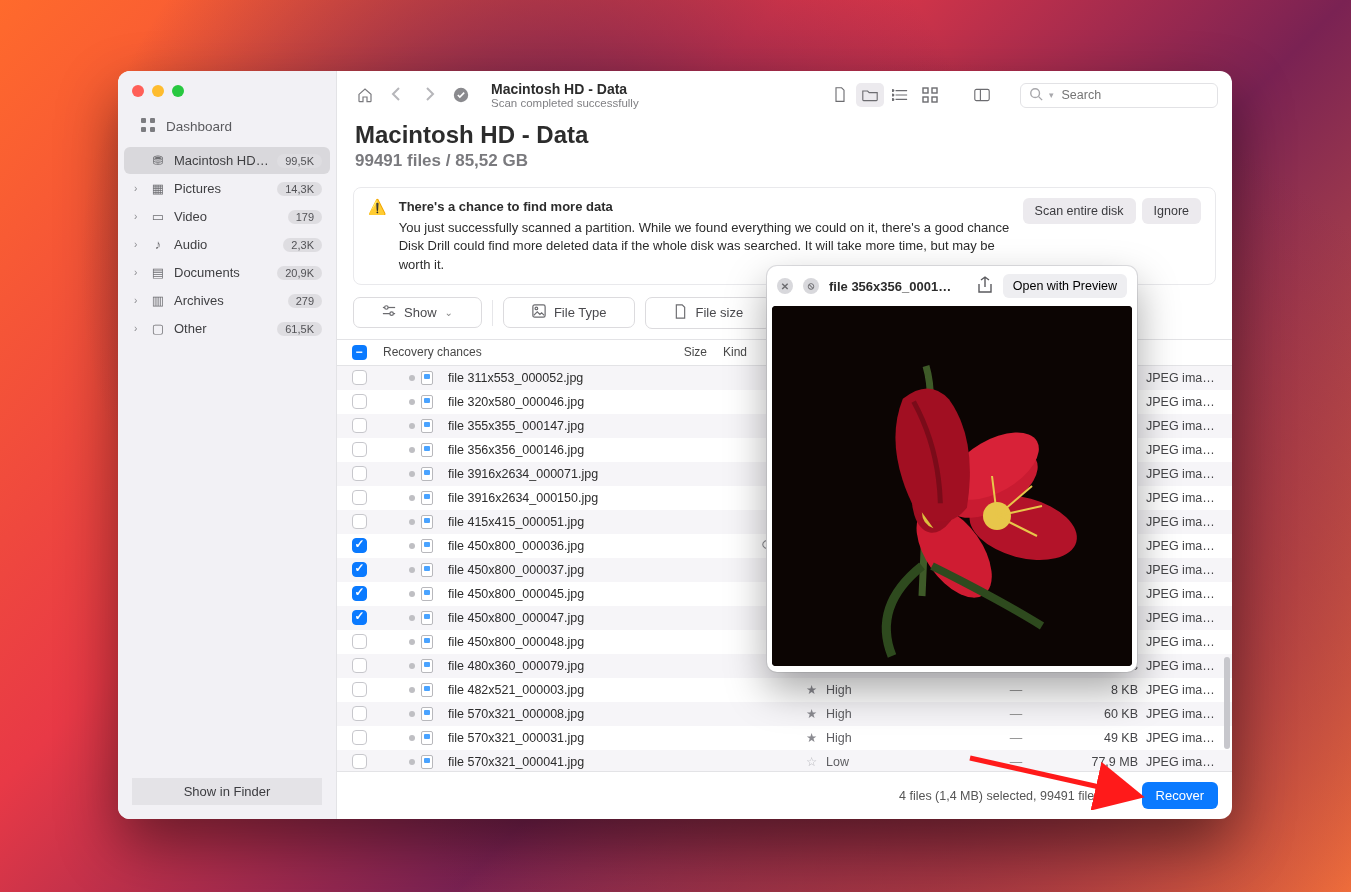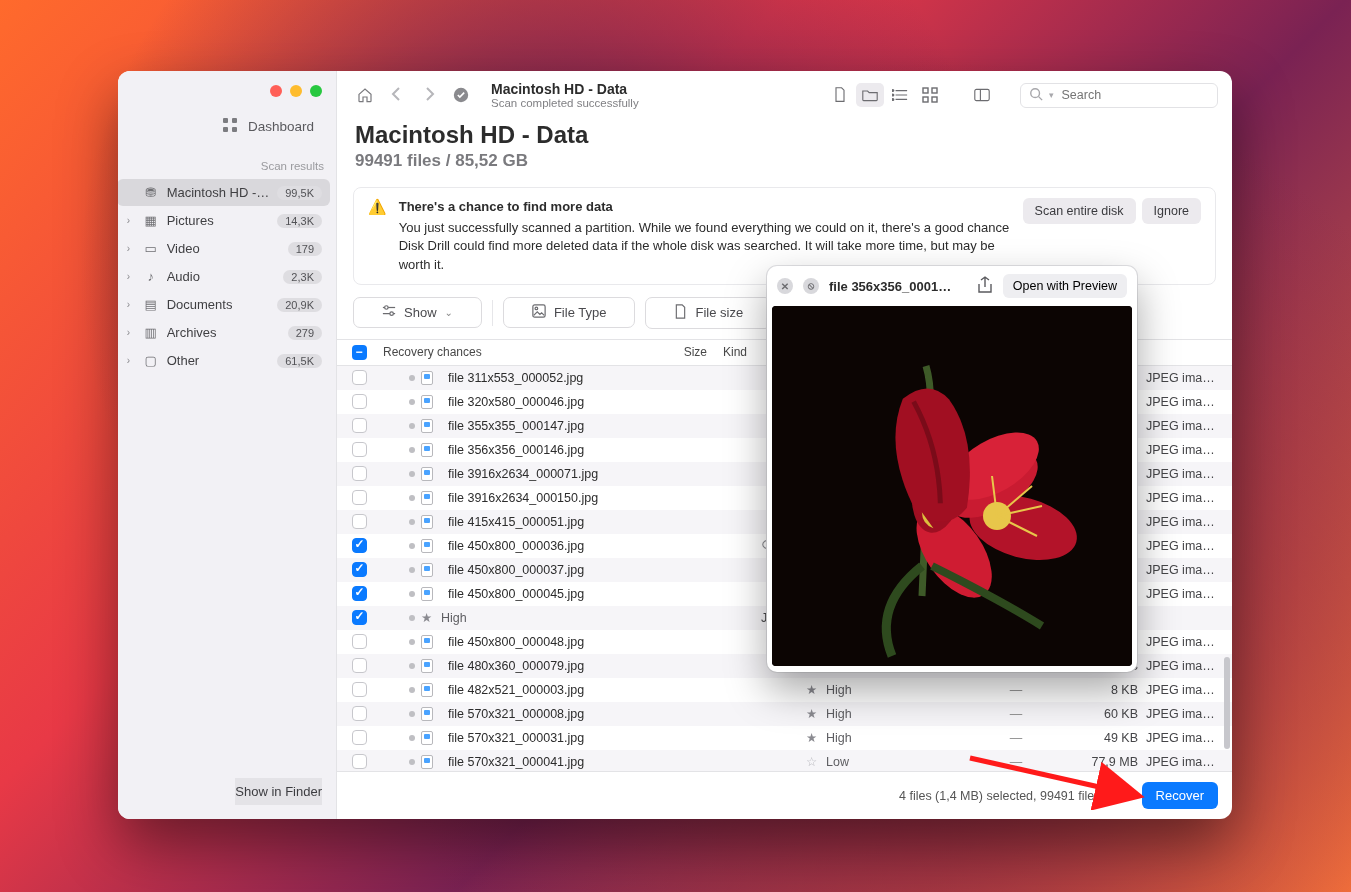--- a/index.html
+++ b/index.html
@@ -17,21 +17,21 @@
   }
   *{box-sizing:border-box;}
   html,body{margin:0;padding:0;height:100%;font-family:-apple-system,"Helvetica Neue",Arial,sans-serif;font-size:13px;color:var(--text);}
   body{background:
     radial-gradient(circle at 40% 30%, #4b1a55 0%, transparent 45%),
     radial-gradient(circle at 70% 70%, #8a1f3f 0%, transparent 50%),
     linear-gradient(135deg,#ff6a2c 0%,#e83946 35%,#7a2253 60%,#ff7a3a 100%);
     width:1351px;height:892px;overflow:hidden;position:relative;}
   .window{position:absolute;left:118px;top:71px;width:1114px;height:748px;background:var(--bg);border-radius:12px;box-shadow:0 25px 60px rgba(0,0,0,.45);display:flex;overflow:hidden;}
   
-  .sidebar{width:219px;flex:none;background:var(--sidebar);border-right:1px solid var(--border);display:flex;flex-direction:column;align-items:flex-end;}
+  .sidebar{width:219px;flex:none;background:var(--sidebar);border-right:1px solid var(--border);display:flex;flex-direction:column;}
   .traffic{padding:14px 14px 10px;display:flex;gap:8px;}
   .dot{width:12px;height:12px;border-radius:50%;}
   .dot.r{background:var(--mac-red);}.dot.y{background:var(--mac-yel);}.dot.g{background:var(--mac-grn);}
   .sb-section{padding:0 8px;}
   .sb-dash{display:flex;align-items:center;gap:10px;padding:10px 14px;color:#5a5a5e;font-size:13.5px;}
   .sb-hdr{padding:14px 12px 6px;color:#9a9a9e;font-size:11.5px;}
   .sb-item{display:flex;align-items:center;padding:6px 8px 6px 10px;margin:1px 6px;border-radius:6px;gap:8px;cursor:default;}
   .sb-item.sel{background:var(--sel);}
   .chev{width:8px;color:#8a8a8e;font-size:10px;visibility:hidden;}
   .sb-item.child .chev{visibility:visible;}
@@ -128,21 +128,20 @@
           <svg class="icon" viewBox="0 0 16 16" fill="#7c7c80">
               <rect x="1" y="1" width="5" height="5" rx="1"></rect>
               <rect x="10" y="1" width="5" height="5" rx="1"></rect>
               <rect x="1" y="10" width="5" height="5" rx="1"></rect>
               <rect x="10" y="10" width="5" height="5" rx="1"></rect>
             </svg>
         </span>
         <span>Dashboard</span>
       </div>
     </div>
-    <div class="sb-hdr">Scan results</div>
     <div id="sb-items">
         <div class="sb-item sel">
           <span class="chev">›</span>
     <span class="sb-ico">⛃</span>
     <span class="sb-label">Macintosh HD -…</span>
     <span class="pill">99,5K</span>
         </div>
         <div class="sb-item child">
           <span class="chev">›</span>
     <span class="sb-ico">▦</span>
@@ -517,20 +516,26 @@
     <div class="cell-size"></div>
     <div class="cell-kind">JPEG ima…</div>
           </div>
           <div class="row alt">
     <div class="cell-check">
               <div class="cbox on"></div>
             </div>
     <div class="cell-pad">
               <span class="disc"></span>
             </div>
+    <div class="cell-name">
+      <span class="file-ico"></span>
+      <span>file 450x800_000047.jpg</span>
+      <span style="flex:1;"></span>
+      <span class="row-icons"></span>
+    </div>
     <div class="cell-star on">★</div>
     <div class="cell-rec">High</div>
     <div class="cell-date"></div>
     <div class="cell-size"></div>
     <div class="cell-kind">JPEG ima…</div>
           </div>
           <div class="row">
     <div class="cell-check">
               <div class="cbox "></div>
             </div>

